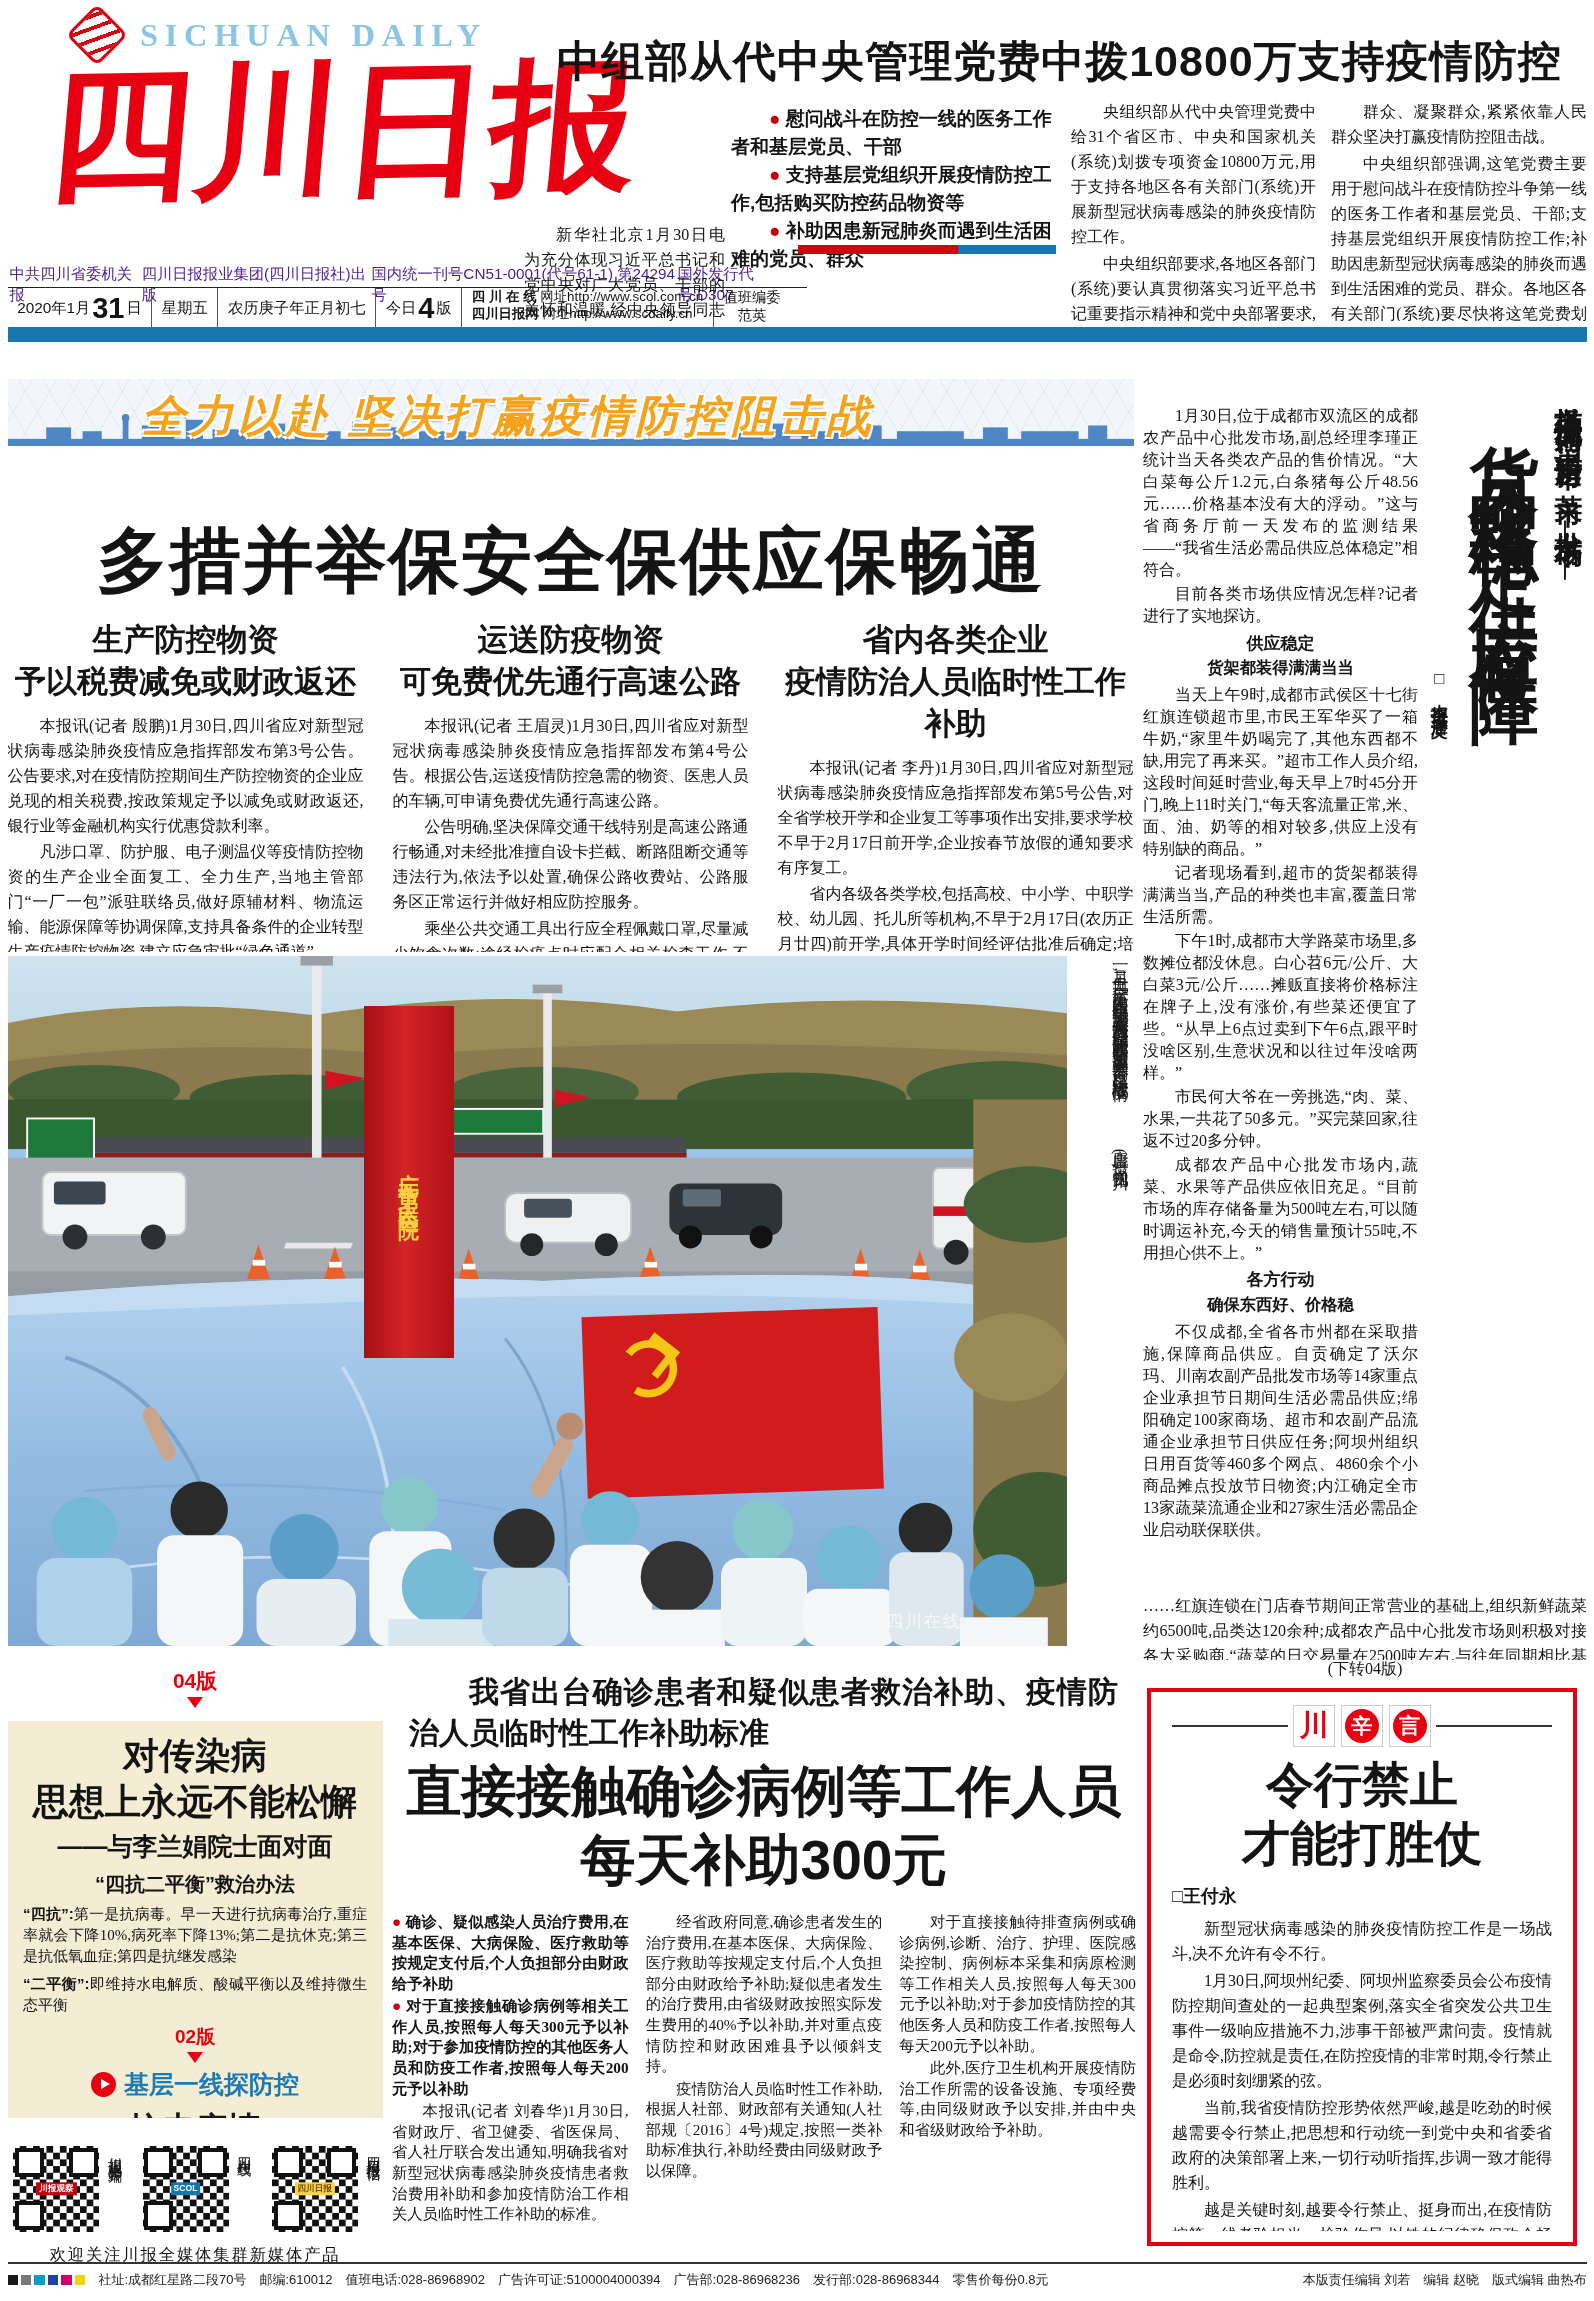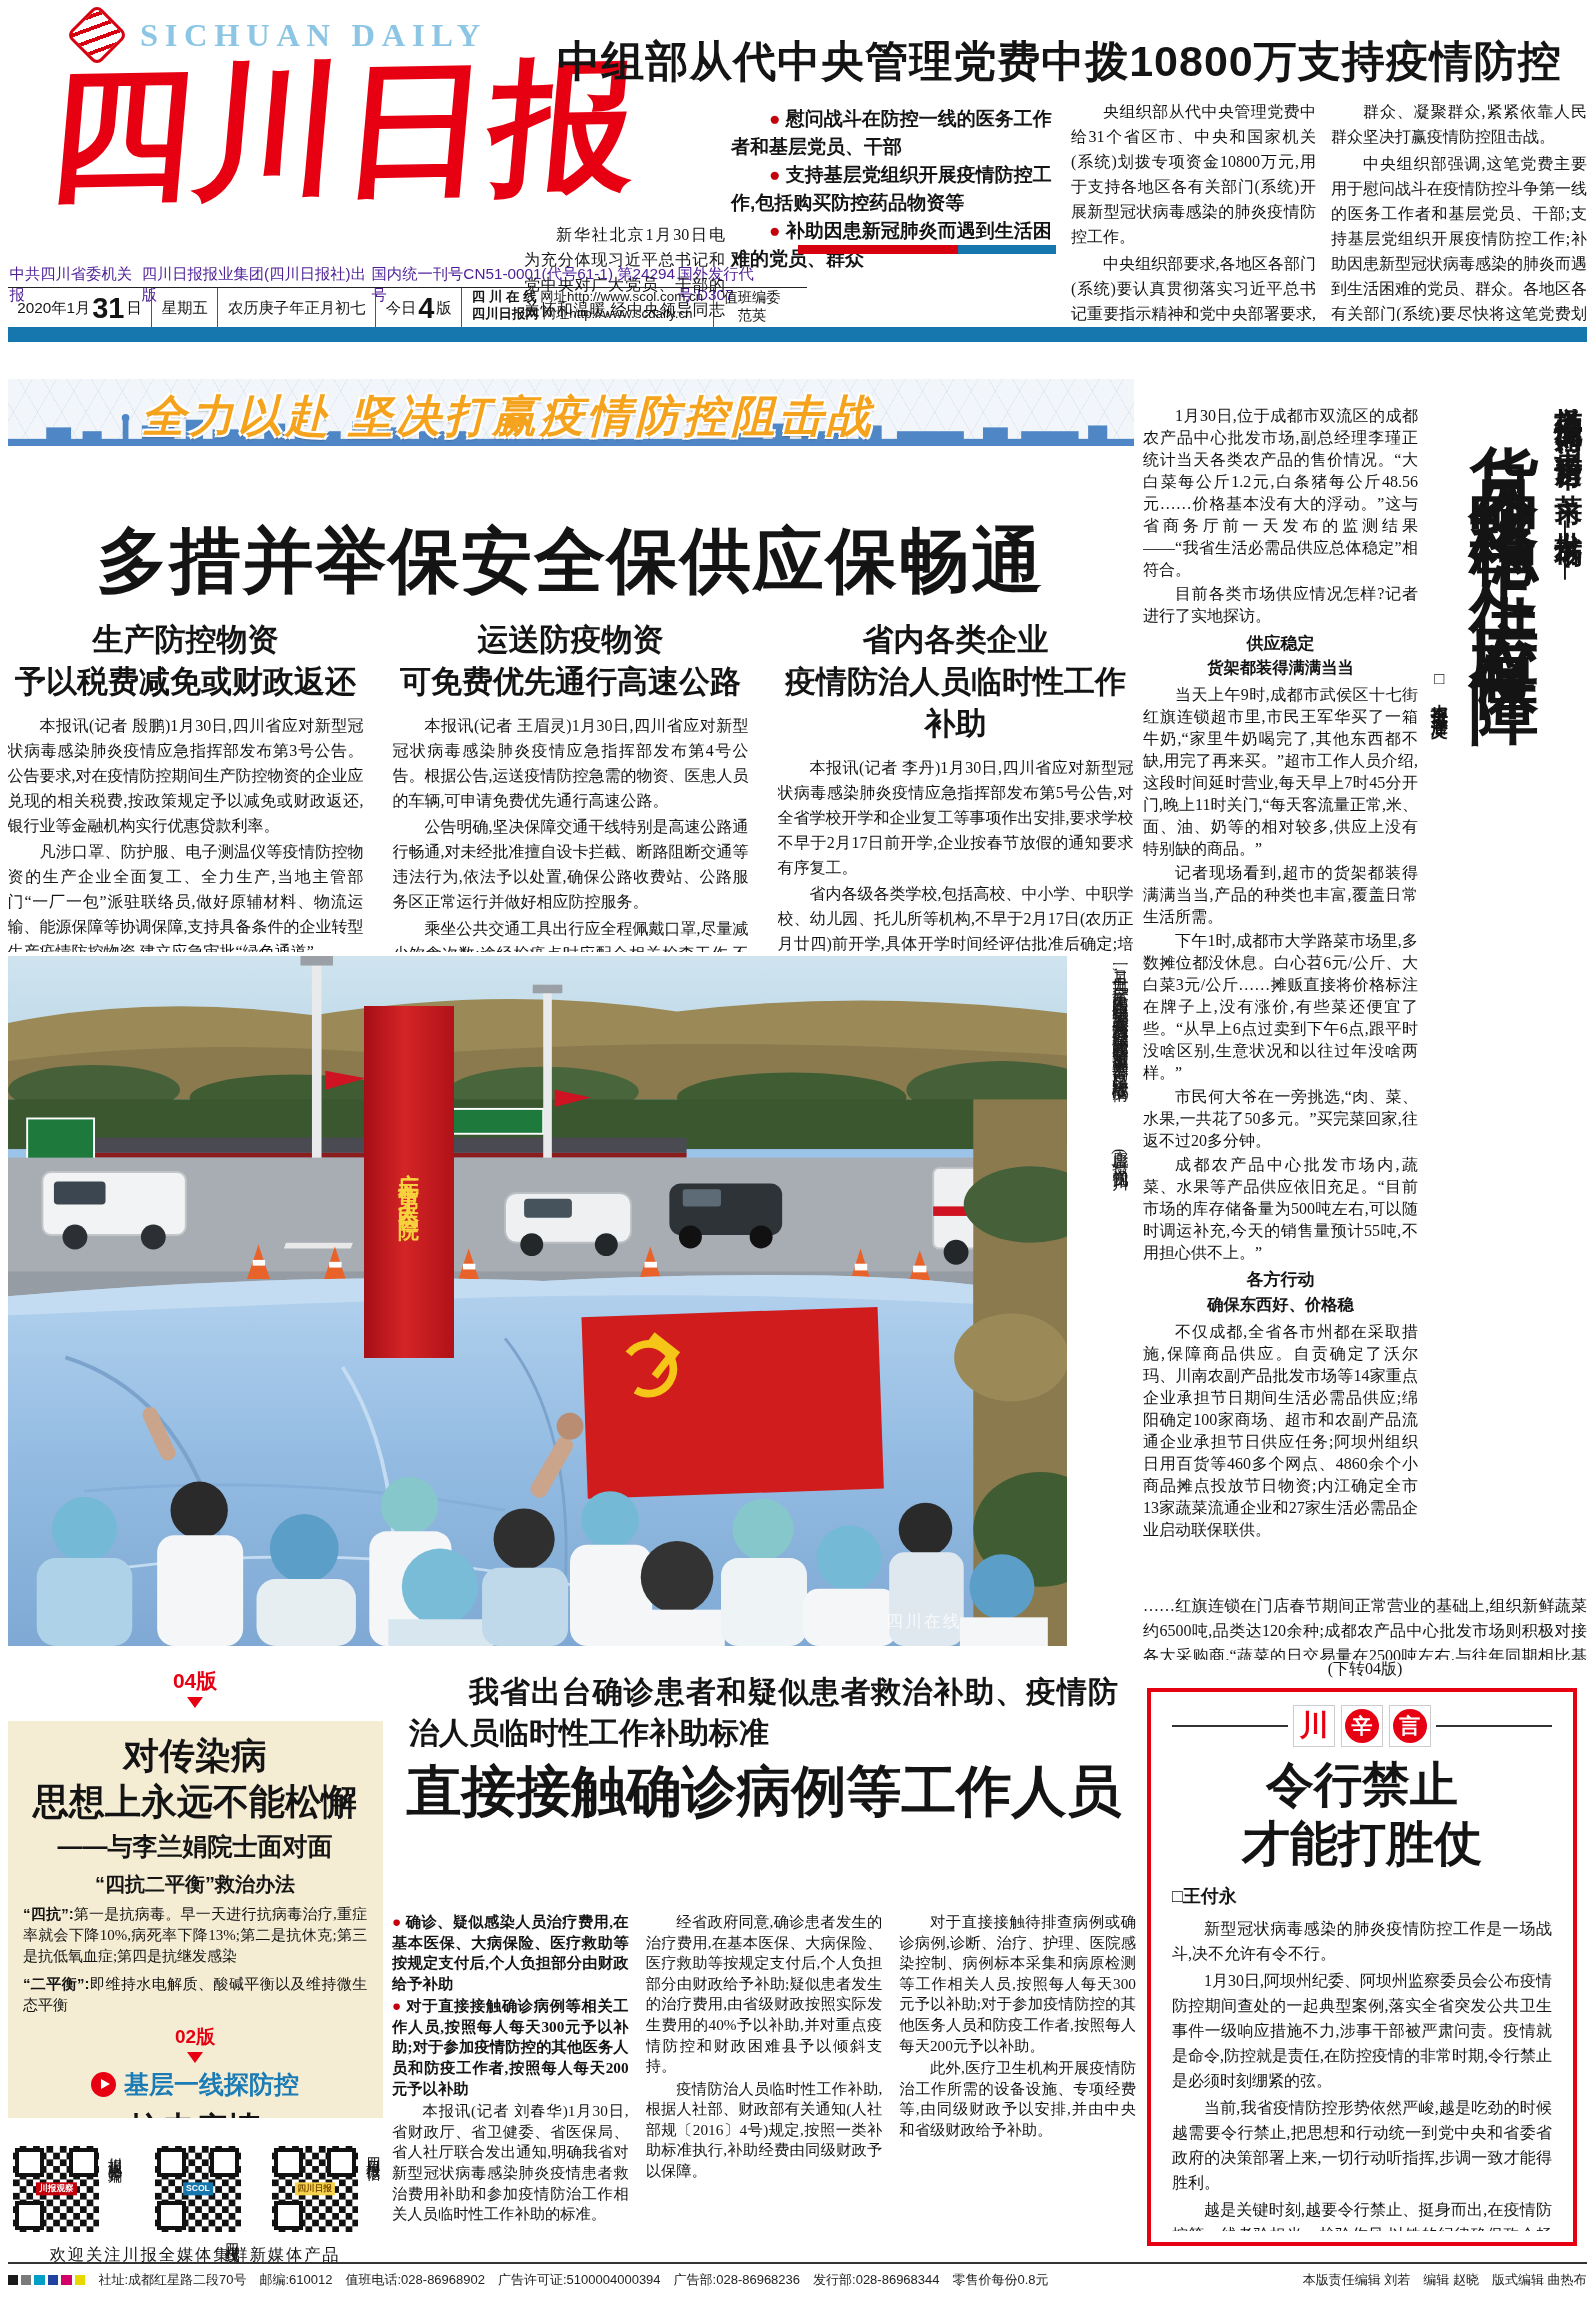--- a/index.html
+++ b/index.html
@@ -464,21 +464,21 @@
   <div class="abs" style="left:13.4px;top:2146px;width:369px;display:flex;justify-content:space-between;">
     <div style="display:flex;">
       <div class="qr">
         <div class="eye e1"></div>
           <div class="eye e2"></div>
           <div class="eye e3"></div>
         <div class="badge" style="background:#c4000d;color:#fff;">川报观察</div>
       </div>
       <div class="qr-label">川报观察客户端</div>
     </div>
-    <div style="display:flex;flex-direction:column;">
+    <div style="display:flex;">
       <div class="qr">
         <div class="eye e1"></div>
           <div class="eye e2"></div>
           <div class="eye e3"></div>
         <div class="badge" style="background:#1577ad;color:#fff;">SCOL</div>
       </div>
       <div class="qr-label">四川在线</div>
     </div>
     <div style="display:flex;">
       <div class="qr">
@@ -488,20 +488,21 @@
         <div class="badge" style="background:#f5d34d;color:#7a4a00;">四川日报</div>
       </div>
       <div class="qr-label">四川日报微信</div>
     </div>
   </div>
   <div class="abs qr-caption" style="left:7.6px;top:2244px;width:375px;">欢迎关注川报全媒体集群新媒体产品</div>
 
   <div class="abs sub-kicker" style="left:409px;top:1671px;width:709px;">我省出台确诊患者和疑似患者救治补助、疫情防治人员临时性工作补助标准</div>
   <div class="abs sub-head" style="left:392px;top:1757px;width:744px;">
     <div>直接接触确诊病例等工作人员</div>
+    <div>每天补助300元</div>
   </div>
   <div class="abs sub-cols" style="left:392px;top:1912px;width:744px;height:340px;">
     <div class="bodytext nohide" style="height:340px;font-size:15.3px;line-height:20.6px;">
       <p class="rbullet" style="text-indent:0;">确诊、疑似感染人员治疗费用,在基本医保、大病保险、医疗救助等按规定支付后,个人负担部分由财政给予补助</p>
       <p class="rbullet" style="text-indent:0;">对于直接接触确诊病例等相关工作人员,按照每人每天300元予以补助;对于参加疫情防控的其他医务人员和防疫工作者,按照每人每天200元予以补助</p>
       <p>本报讯(记者 刘春华)1月30日,省财政厅、省卫健委、省医保局、省人社厅联合发出通知,明确我省对新型冠状病毒感染肺炎疫情患者救治费用补助和参加疫情防治工作相关人员临时性工作补助的标准。</p>
     </div>
     <div class="bodytext nohide" style="height:340px;font-size:15.3px;line-height:20.6px;">
       <p>经省政府同意,确诊患者发生的治疗费用,在基本医保、大病保险、医疗救助等按规定支付后,个人负担部分由财政给予补助;疑似患者发生的治疗费用,由省级财政按照实际发生费用的40%予以补助,并对重点疫情防控和财政困难县予以倾斜支持。</p>
       <p>疫情防治人员临时性工作补助,根据人社部、财政部有关通知(人社部规〔2016〕4号)规定,按照一类补助标准执行,补助经费由同级财政予以保障。</p>

